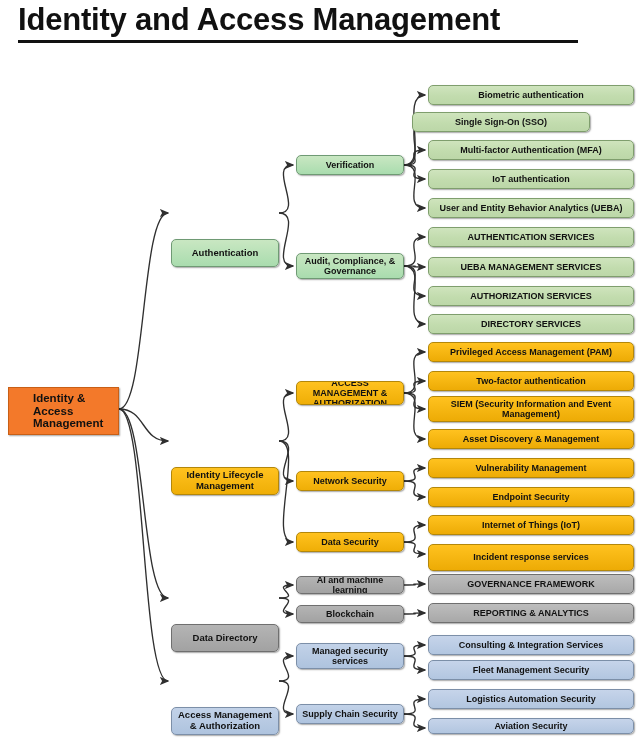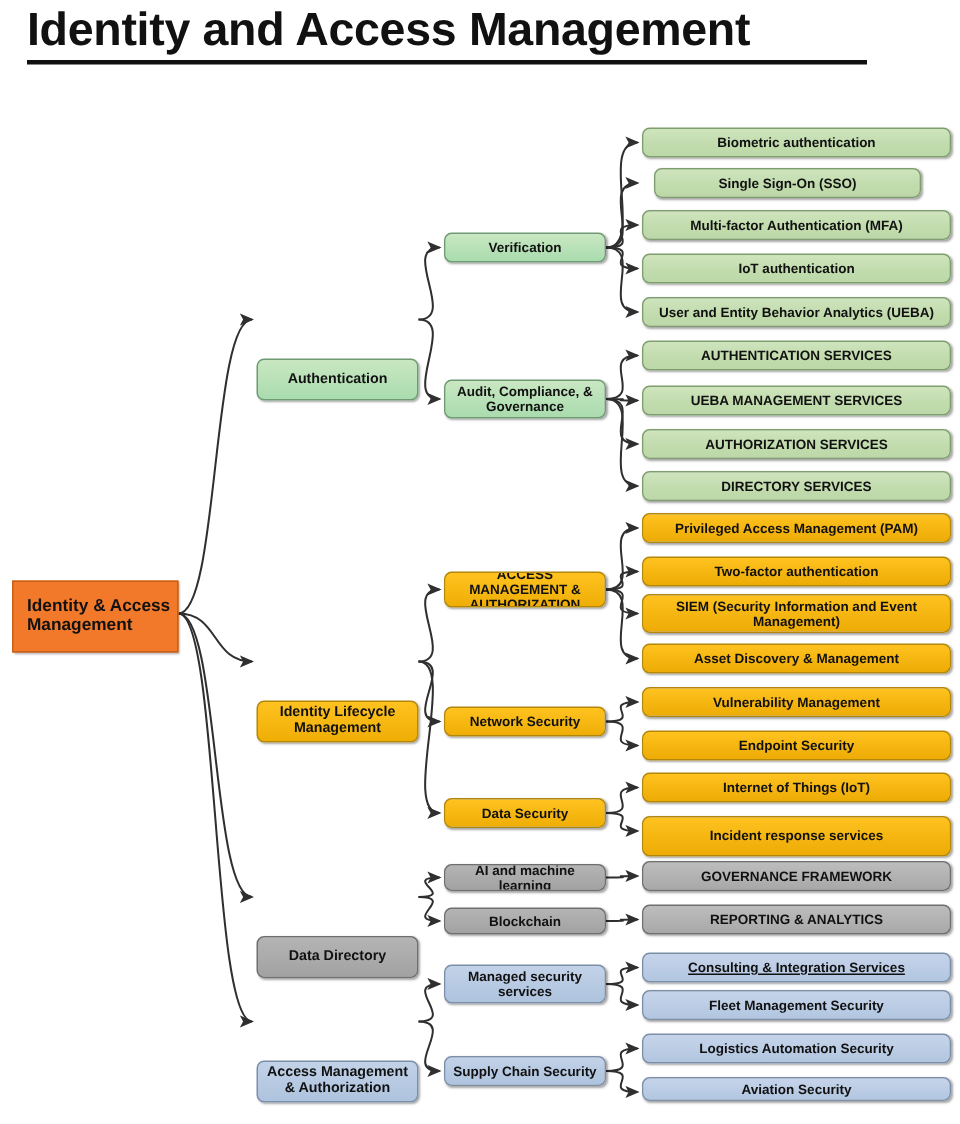--- a/index.html
+++ b/index.html
@@ -23,21 +23,21 @@
     position:absolute; box-sizing:border-box;
     display:flex; align-items:center; justify-content:center;
     text-align:center; color:#111;
     border:1px solid #6d6d6d;
     box-shadow:1px 1px 1.5px rgba(0,0,0,.35);
     line-height:1.12; padding:1px 4px; overflow:hidden;
   }
   .root{
     background:#F3792A; border:1px solid #c85f16; border-radius:0;
     font-size:11.5px; font-weight:bold; justify-content:flex-start;
-    text-align:left; padding-left:9px;
+    text-align:left; padding-left:24px;
   }
   .green{background:linear-gradient(180deg,#cfe4bd 0%,#c2dcae 55%,#bcd7a8 100%);border-color:#7f9e6d;border-radius:5px;}
   .green2{background:linear-gradient(180deg,#c9e7c2 0%,#a9dcae 100%);border-color:#6f9a74;border-radius:5px;font-weight:bold;}
   .amber{background:linear-gradient(180deg,#ffc21f 0%,#efae06 100%);border-color:#b3870a;border-radius:5px;font-weight:bold;}
   .amber2{background:linear-gradient(180deg,#ffc21f 0%,#edab05 100%);border-color:#b3870a;border-radius:5px;font-weight:bold;}
   .gray{background:linear-gradient(180deg,#b4b4b4 0%,#a2a2a2 100%);border-color:#6f6f6f;border-radius:5px;font-weight:bold;}
   .gray2{background:linear-gradient(180deg,#bdbdbd 0%,#a8a8a8 100%);border-color:#6f6f6f;border-radius:5px;font-weight:bold;}
   .blue{background:linear-gradient(180deg,#c2d2e8 0%,#aec3de 100%);border-color:#7c8fa8;border-radius:5px;font-weight:bold;}
   .blue2{background:linear-gradient(180deg,#c6d4ea 0%,#b2c6e0 100%);border-color:#7c8fa8;border-radius:5px;font-weight:bold;}
 
@@ -103,21 +103,21 @@
     </div>
     <div class="node green2 l1" style="left: 171px; top: 199px; width: 108px; height: 28px;">
       <span>Authentication</span>
     </div>
     <div class="node green2 l2" style="left: 296px; top: 155px; width: 108px; height: 20px;">
       <span>Verification</span>
     </div>
     <div class="node green leaf" style="left: 428px; top: 85px; width: 206px; height: 20px;">
       <span>Biometric authentication</span>
     </div>
-    <div class="node green leaf" style="left: 436px; top: 112px; width: 178px; height: 20px; text-align: right;">
+    <div class="node green leaf" style="left: 412px; top: 112px; width: 178px; height: 20px; text-align: right;">
       <span>Single Sign-On (SSO)</span>
     </div>
     <div class="node green leaf" style="left: 428px; top: 140px; width: 206px; height: 20px;">
       <span>Multi-factor Authentication (MFA)</span>
     </div>
     <div class="node green leaf" style="left: 428px; top: 169px; width: 206px; height: 20px;">
       <span>IoT authentication</span>
     </div>
     <div class="node green leaf" style="left: 428px; top: 198px; width: 206px; height: 20px;">
       <span>User and Entity Behavior Analytics (UEBA)</span>
@@ -187,21 +187,21 @@
     </div>
     <div class="node gray2 leaf" style="left: 428px; top: 603px; width: 206px; height: 20px;">
       <span>REPORTING &amp; ANALYTICS</span>
     </div>
     <div class="node blue l1" style="left: 171px; top: 667px; width: 108px; height: 28px;">
       <span>Access Management &amp; Authorization</span>
     </div>
     <div class="node blue l2" style="left: 296px; top: 643px; width: 108px; height: 26px;">
       <span>Managed security services</span>
     </div>
-    <div class="node blue2 leaf" style="left: 428px; top: 635px; width: 206px; height: 20px; text-decoration: underline;">
+    <div class="node blue2 leaf" style="left: 428px; top: 635px; width: 206px; height: 20px;">
       <span>Consulting &amp; Integration Services</span>
     </div>
     <div class="node blue2 leaf" style="left: 428px; top: 660px; width: 206px; height: 20px;">
       <span>Fleet Management Security</span>
     </div>
     <div class="node blue l2" style="left: 296px; top: 704px; width: 108px; height: 20px;">
       <span>Supply Chain Security</span>
     </div>
     <div class="node blue2 leaf" style="left: 428px; top: 689px; width: 206px; height: 20px;">
       <span>Logistics Automation Security</span>

